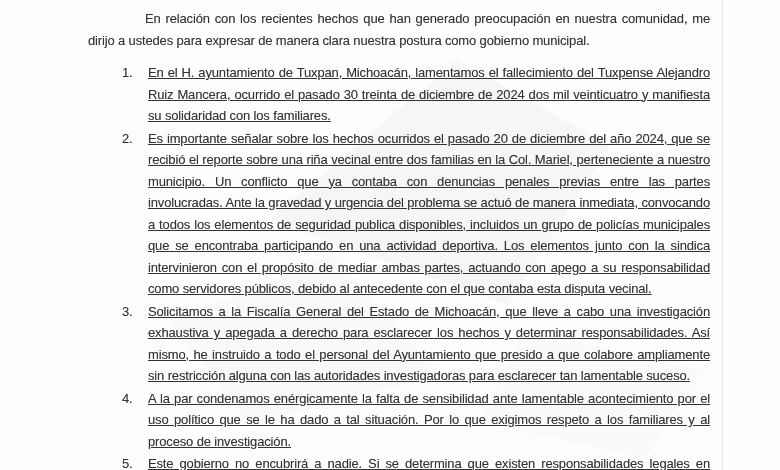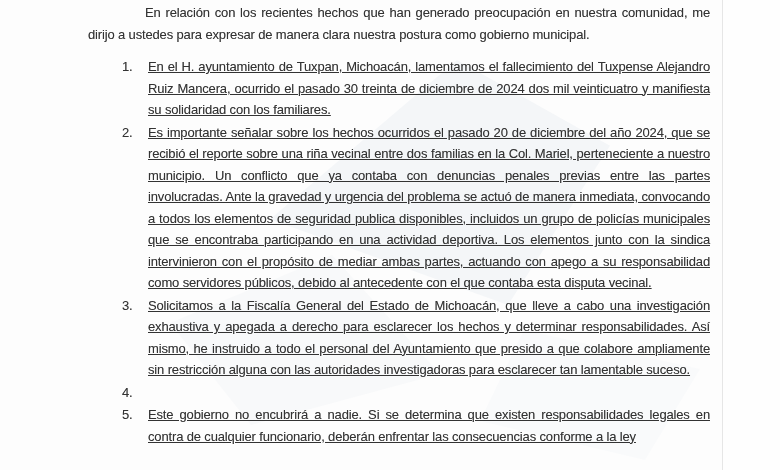--- a/index.html
+++ b/index.html
@@ -54,21 +54,21 @@
     position: absolute;
     left: 723px; top: 0; bottom: 0; right: 0;
     background: #fefefe;
   }
   .content {
     position: relative;
     z-index: 2;
   }
   .intro {
     margin: 0;
-    padding: 2px 70px 0 88px;
+    padding: 8px 70px 0 88px;
     text-align: justify;
     text-indent: 57px;
   }
   .numbered-list {
     margin-top: 11px;
   }
   .item {
     display: flex;
     padding-right: 70px;
     margin: 0 0 1px 0;
@@ -111,20 +111,21 @@
         <span class="txt">Es importante señalar sobre los hechos ocurridos el pasado 20 de diciembre del año 2024, que se recibió el reporte sobre una riña vecinal entre dos familias en la Col. Mariel, perteneciente a nuestro municipio. Un conflicto que ya contaba con denuncias penales previas entre las partes involucradas. Ante la gravedad y urgencia del problema se actuó de manera inmediata, convocando a todos los elementos de seguridad publica disponibles, incluidos un grupo de policías municipales que se encontraba participando en una actividad deportiva. Los elementos junto con la sindica intervinieron con el propósito de mediar ambas partes, actuando con apego a su responsabilidad como servidores públicos, debido al antecedente con el que contaba esta disputa vecinal.</span>
       </div>
 
       <div class="item">
         <span class="num">3.</span>
         <span class="txt">Solicitamos a la Fiscalía General del Estado de Michoacán, que lleve a cabo una investigación exhaustiva y apegada a derecho para esclarecer los hechos y determinar responsabilidades. Así mismo, he instruido a todo el personal del Ayuntamiento que presido a que colabore ampliamente sin restricción alguna con las autoridades investigadoras para esclarecer tan lamentable suceso.</span>
       </div>
 
       <div class="item">
         <span class="num">4.</span>
+        <span class="txt">A la par condenamos enérgicamente la falta de sensibilidad ante lamentable acontecimiento por el uso político que se le ha dado a tal situación. Por lo que exigimos respeto a los familiares y al proceso de investigación.</span>
       </div>
 
       <div class="item">
         <span class="num">5.</span>
         <span class="txt">Este gobierno no encubrirá a nadie. Si se determina que existen responsabilidades legales en contra de cualquier funcionario, deberán enfrentar las consecuencias conforme a la ley</span>
       </div>
 
     </div>
   </div>
 </div>

